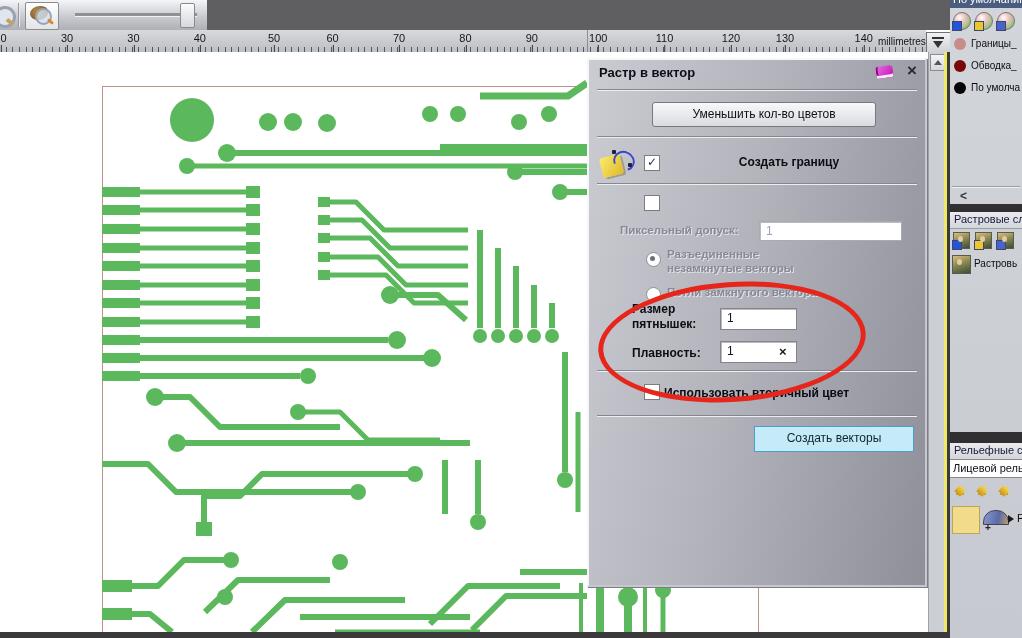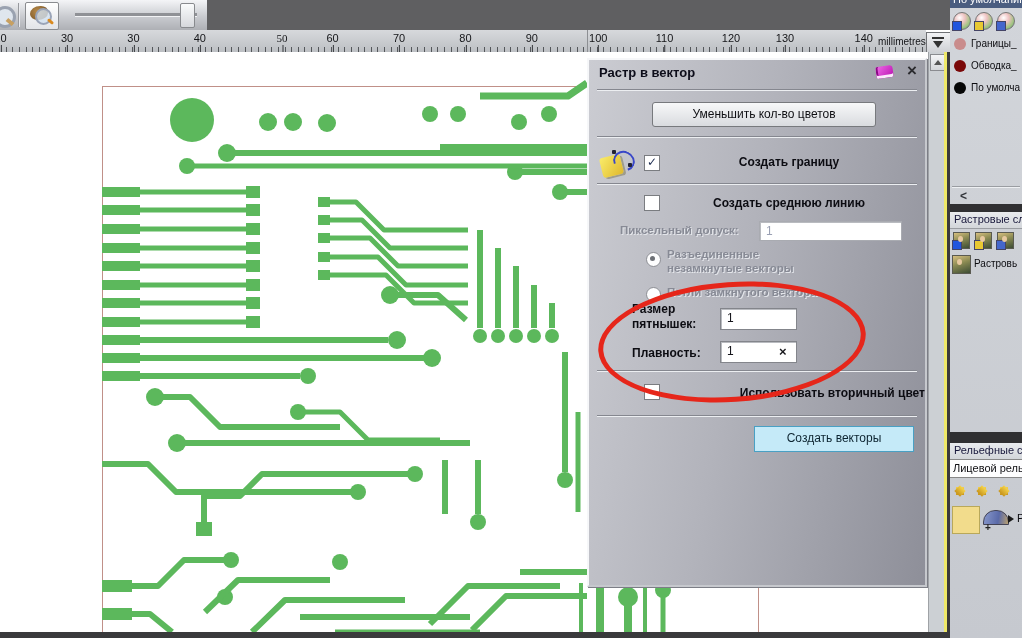--- a/index.html
+++ b/index.html
@@ -133,21 +133,21 @@
   <div class="abs tb-dark"></div>
 
   <div class="abs ruler">
     <div class="ruler-minor"></div>
     <div class="ruler-mark"></div>
     <span class="ruler-unit">millimetres</span>
   <span class="ruler-num" style="left: 0.6px;">10</span>
       <span class="ruler-num" style="left: 67px;">30</span>
       <span class="ruler-num" style="left: 133.4px;">30</span>
       <span class="ruler-num" style="left: 199.8px;">40</span>
-      <span class="ruler-num" style="left: 282px; font-family: Liberation Serif, serif;">50</span>
+      <span class="ruler-num" style="left: 274px;">50</span>
       <span class="ruler-num" style="left: 332.6px;">60</span>
       <span class="ruler-num" style="left: 399px;">70</span>
       <span class="ruler-num" style="left: 465.4px;">80</span>
       <span class="ruler-num" style="left: 531.8px;">90</span>
       <span class="ruler-num" style="left: 598.2px;">100</span>
       <span class="ruler-num" style="left: 664.6px;">110</span>
       <span class="ruler-num" style="left: 731px;">120</span>
       <span class="ruler-num" style="left: 785px;">130</span>
       <span class="ruler-num" style="left: 863.8px;">140</span>
     </div>
@@ -287,40 +287,39 @@
       <div class="abs" style="left:14px;top:2px;width:18px;height:16px;border:2px solid #3947c8;border-radius:50%;
            border-bottom-color:transparent;transform:rotate(25deg)"></div>
       <div class="abs" style="left:13px;top:1px;width:4px;height:4px;background:#223;border-radius:1px"></div>
       <div class="abs" style="left:29px;top:14px;width:4px;height:4px;background:#223;border-radius:1px"></div>
     </div>
     <div class="abs chk" style="left:55px;top:95px">✓</div>
     <div class="abs lbl-b" style="left:80px;top:95px;width:240px;text-align:center">Создать границу</div>
     <div class="sep" style="top:123px"></div>
 
     <div class="abs chk" style="left:55px;top:135px"></div>
-    <div class="abs lbl-b" style="left:80px;top:136px;width:240px;text-align:center">Создать среднюю линию</div>
 
     <div class="abs lbl-dis" style="left:31px;top:164px;width:135px;text-align:left">Пиксельный допуск:</div>
     <div class="abs inp dis" style="left:170px;top:161px;width:143px;height:20px">1</div>
     <div class="abs radio sel" style="left:57px;top:192px"></div>
     <div class="abs lbl-dis" style="left:78px;top:188px">Разъединенные</div>
     <div class="abs lbl-dis" style="left:78px;top:202px">незамкнутые векторы</div>
     <div class="abs radio" style="left:57px;top:227px"></div>
     <div class="abs lbl-dis" style="left:78px;top:226px">Петли замкнутого вектора</div>
 
     <div class="abs lbl-b" style="left:43px;top:242px">Размер</div>
     <div class="abs lbl-b" style="left:43px;top:257px">пятнышек:</div>
     <div class="abs inp" style="left:131px;top:248px;width:77px;height:22px">1</div>
     <div class="abs lbl-b" style="left:43px;top:286px">Плавность:</div>
     <div class="abs inp" style="left:131px;top:281px;width:77px;height:22px">1</div>
     <span class="abs xmark" style="left:190px;top:284px">×</span>
     <div class="sep" style="top:310px"></div>
 
     <div class="abs chk" style="left:55px;top:324px"></div>
-    <div class="abs lbl-b" style="left:86px;top:326px;width:250px;text-align:right">Использовать вторичный цвет</div>
+    <div class="abs lbl-b" style="left:75px;top:326px;width:250px;text-align:left">Использовать вторичный цвет</div>
     <div class="sep" style="top:355px"></div>
 
     <div class="abs btn-cyan" style="left:165px;top:366px;width:158px;height:24px;line-height:23px">Создать векторы</div>
   </div>
 
   <div class="abs red-ellipse"></div>
 
   <div class="abs rpanel">
     <div class="rp-active">
       <span>По умолчанию</span>

